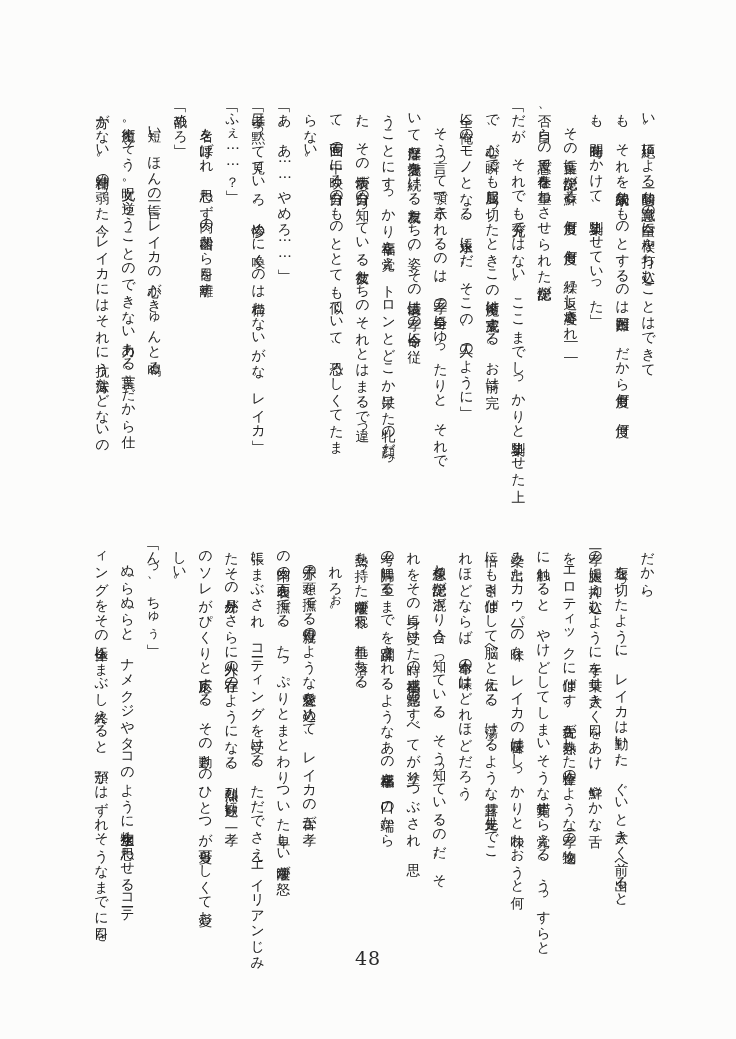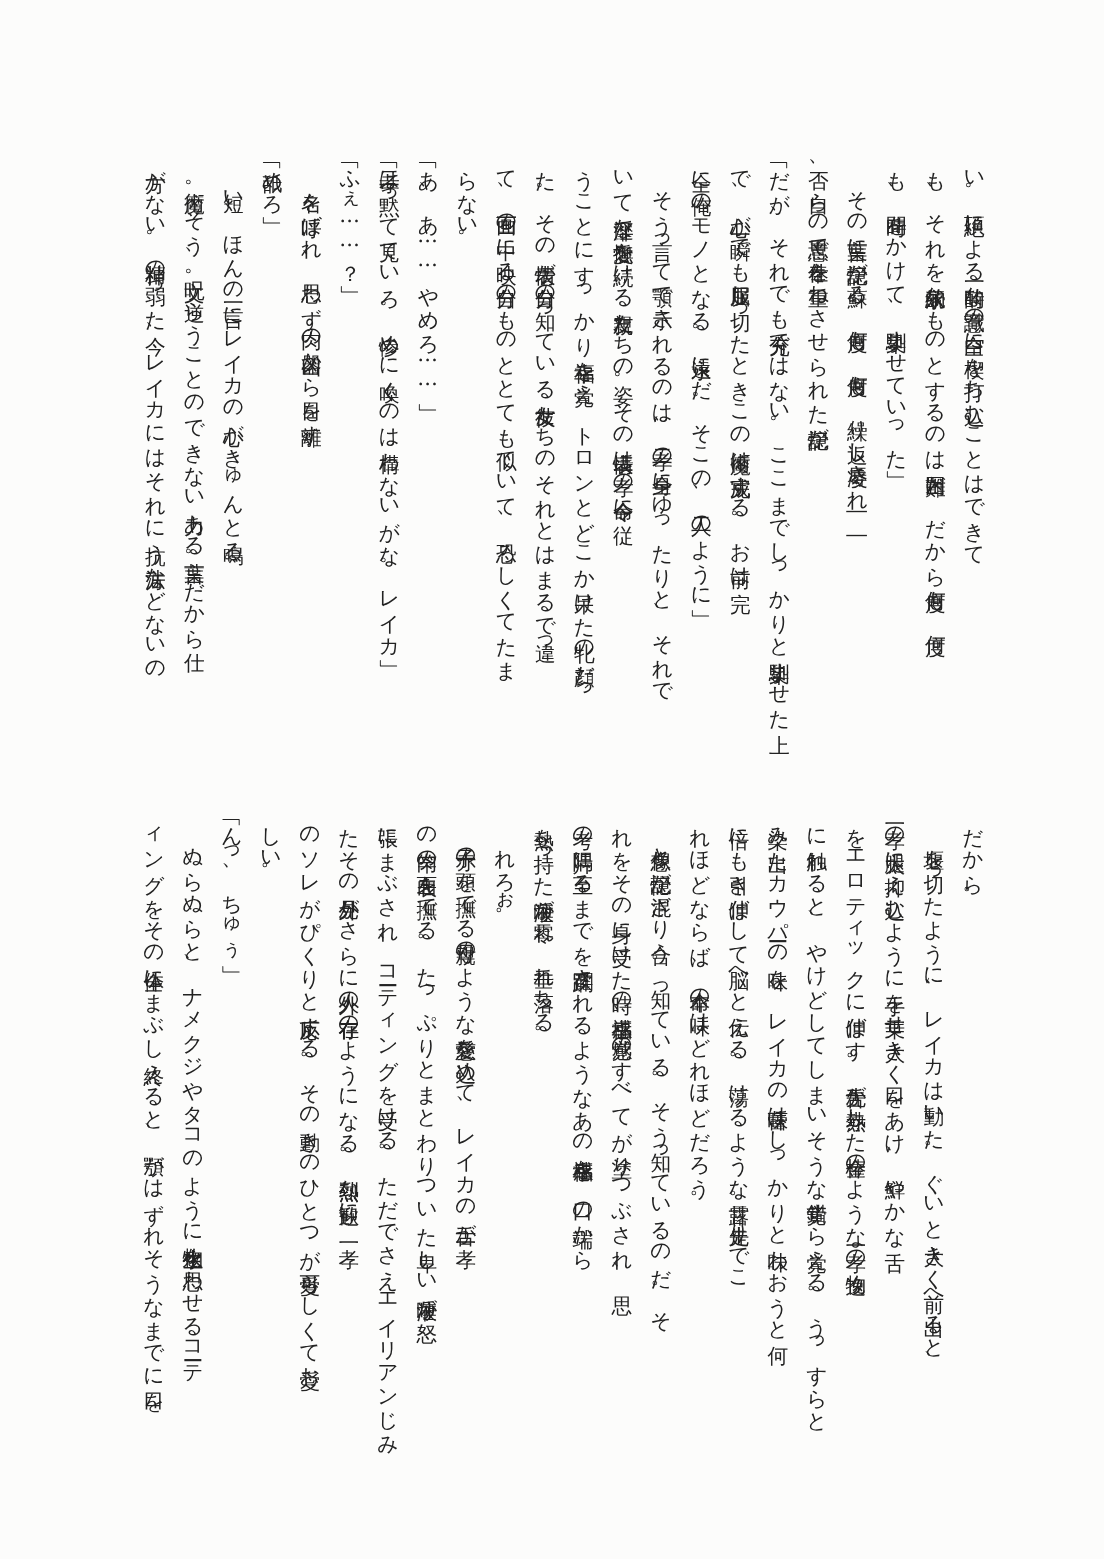--- a/index.html
+++ b/index.html
@@ -86,14 +86,15 @@
     <p class="tcol">の肉竿の表面を撫でる。たっぷりとまとわりついた卑しい唾液が怒</p>
     <p class="tcol">張にまぶされ、コーティングを受ける。ただでさえエイリアンじみ</p>
     <p class="tcol">たその外見がさらに人外の存在のようになる。熱烈な歓迎に、一孝</p>
     <p class="tcol">のソレがぴくりと反応する。その動きのひとつが可愛らしくて愛お</p>
     <p class="tcol">しい。</p>
     <p class="tcol">「んっ、ちゅぅ」</p>
     <p class="tcol">　ぬらぬらと、ナメクジやタコのように水生生物を思わせるコーテ</p>
     <p class="tcol">ィングをその全体にまぶし終えると、顎がはずれそうなまでに口を</p>
   </div>
 
+  <div class="page-number">48</div>
 
 </div>
 
 </body></html>

